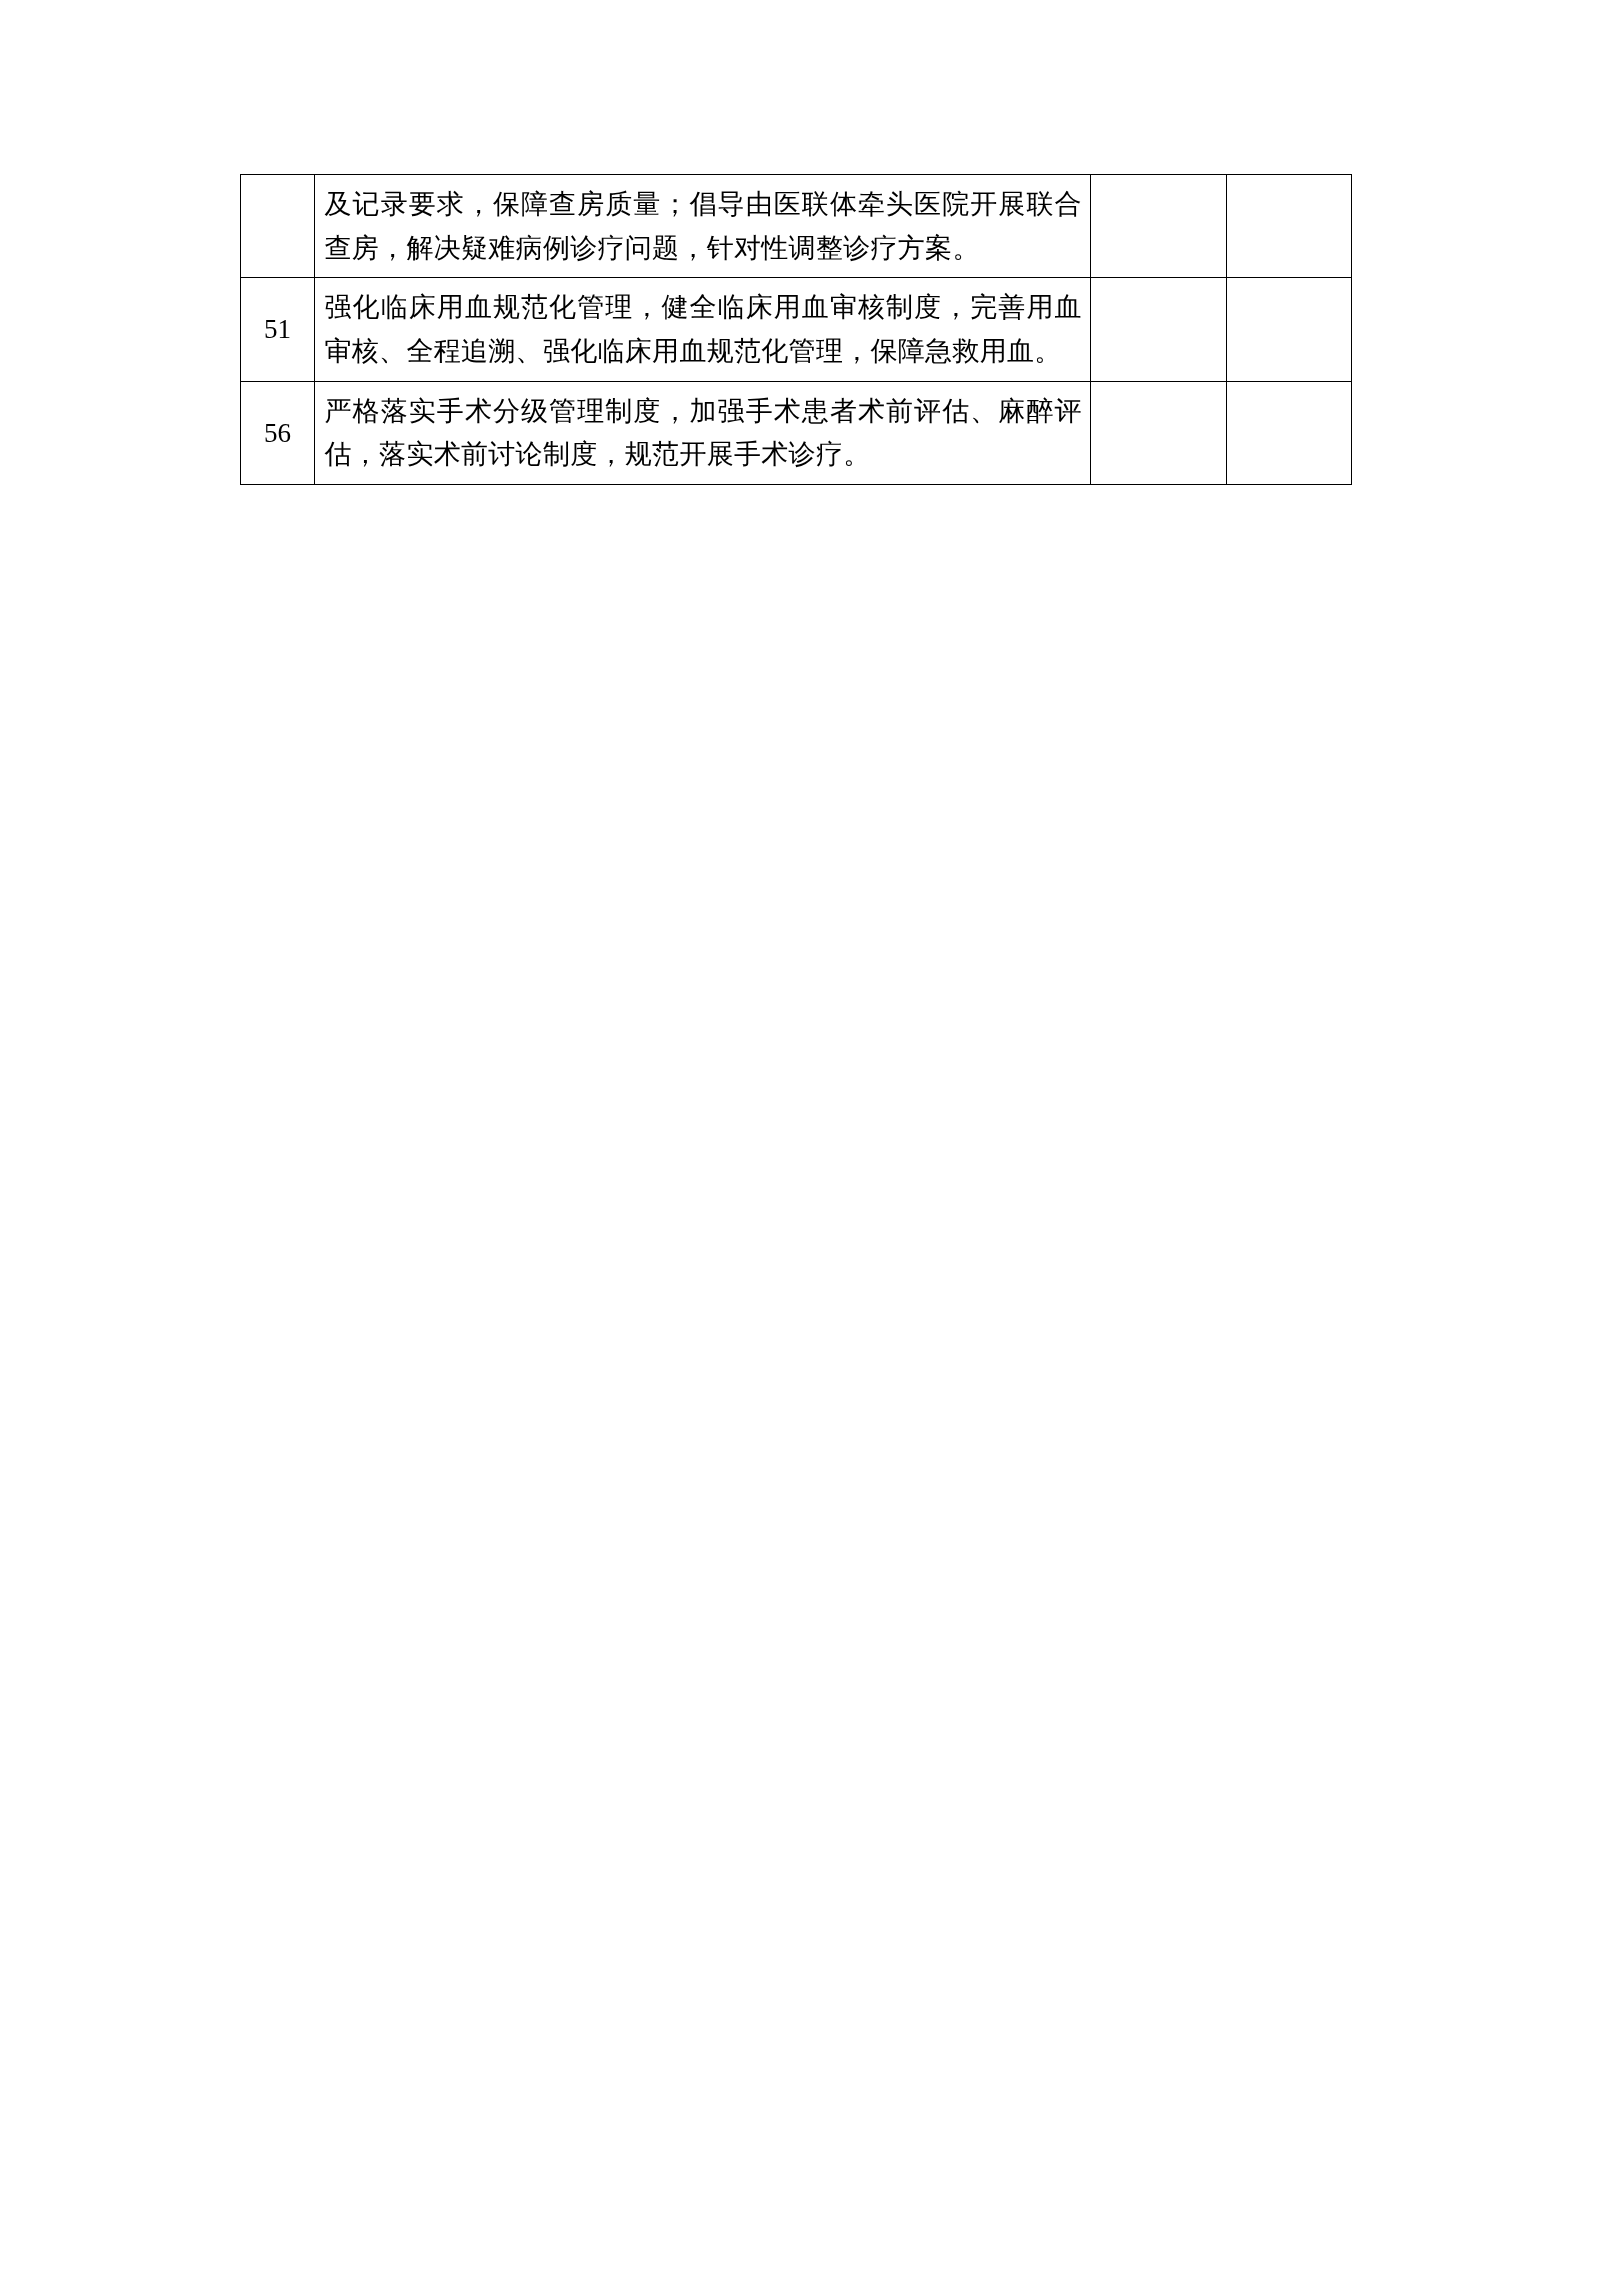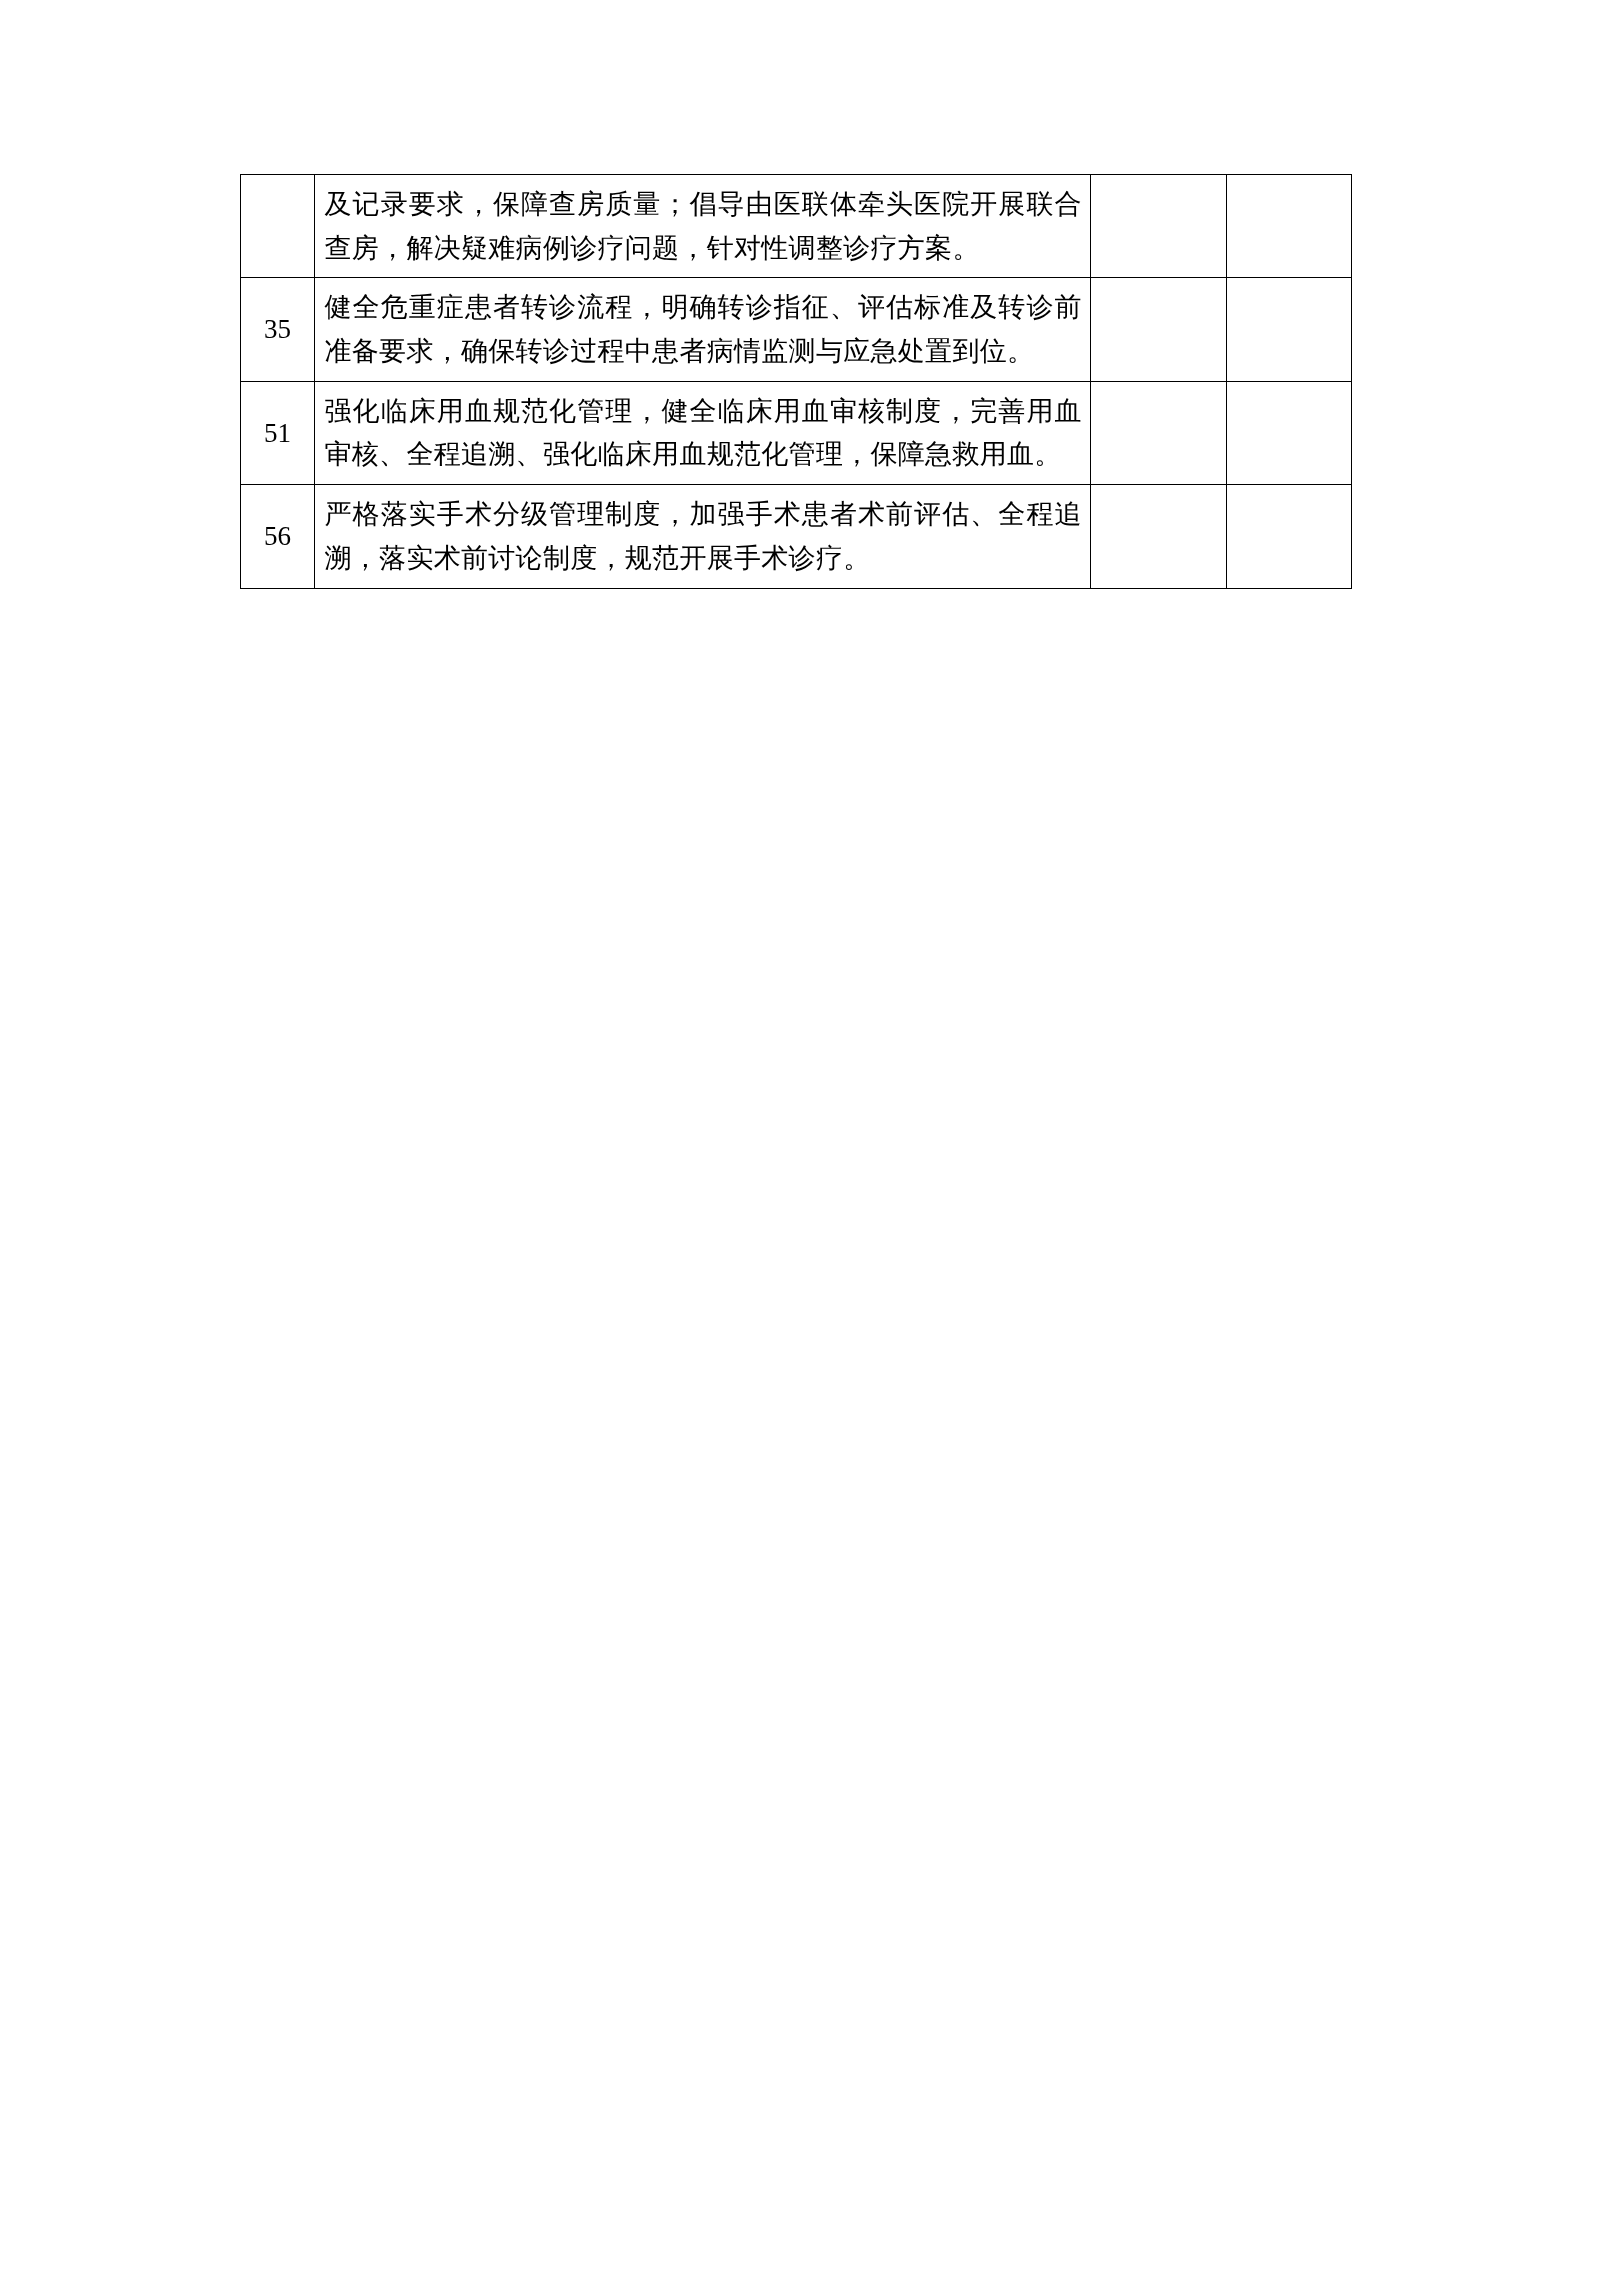--- a/index.html
+++ b/index.html
@@ -69,33 +69,27 @@
       <col class="c-c">
     </colgroup>
     <tbody>
       <tr>
         <td class="num"></td>
         <td class="text">及记录要求，保障查房质量；倡导由医联体牵头医院开展联合查房，解决疑难病例诊疗问题，针对性调整诊疗方案。</td>
         <td class="blank"></td>
         <td class="blank"></td>
       </tr>
       <tr>
-        <td class="num">35</td>
-        <td class="text">健全危重症患者转诊流程，明确转诊指征、评估标准及转诊前准备要求，确保转诊过程中患者病情监测与应急处置到位。</td>
-        <td class="blank"></td>
-        <td class="blank"></td>
-      </tr>
-      <tr>
         <td class="num">51</td>
         <td class="text">强化临床用血规范化管理，健全临床用血审核制度，完善用血审核、全程追溯、强化临床用血规范化管理，保障急救用血。</td>
         <td class="blank"></td>
         <td class="blank"></td>
       </tr>
       <tr>
         <td class="num">56</td>
-        <td class="text">严格落实手术分级管理制度，加强手术患者术前评估、全程追溯，落实术前讨论制度，规范开展手术诊疗。</td>
+        <td class="text">严格落实手术分级管理制度，加强手术患者术前评估、麻醉评估，落实术前讨论制度，规范开展手术诊疗。</td>
         <td class="blank"></td>
         <td class="blank"></td>
       </tr>
     </tbody>
   </table>
 </div>
 
 
 </body></html>

